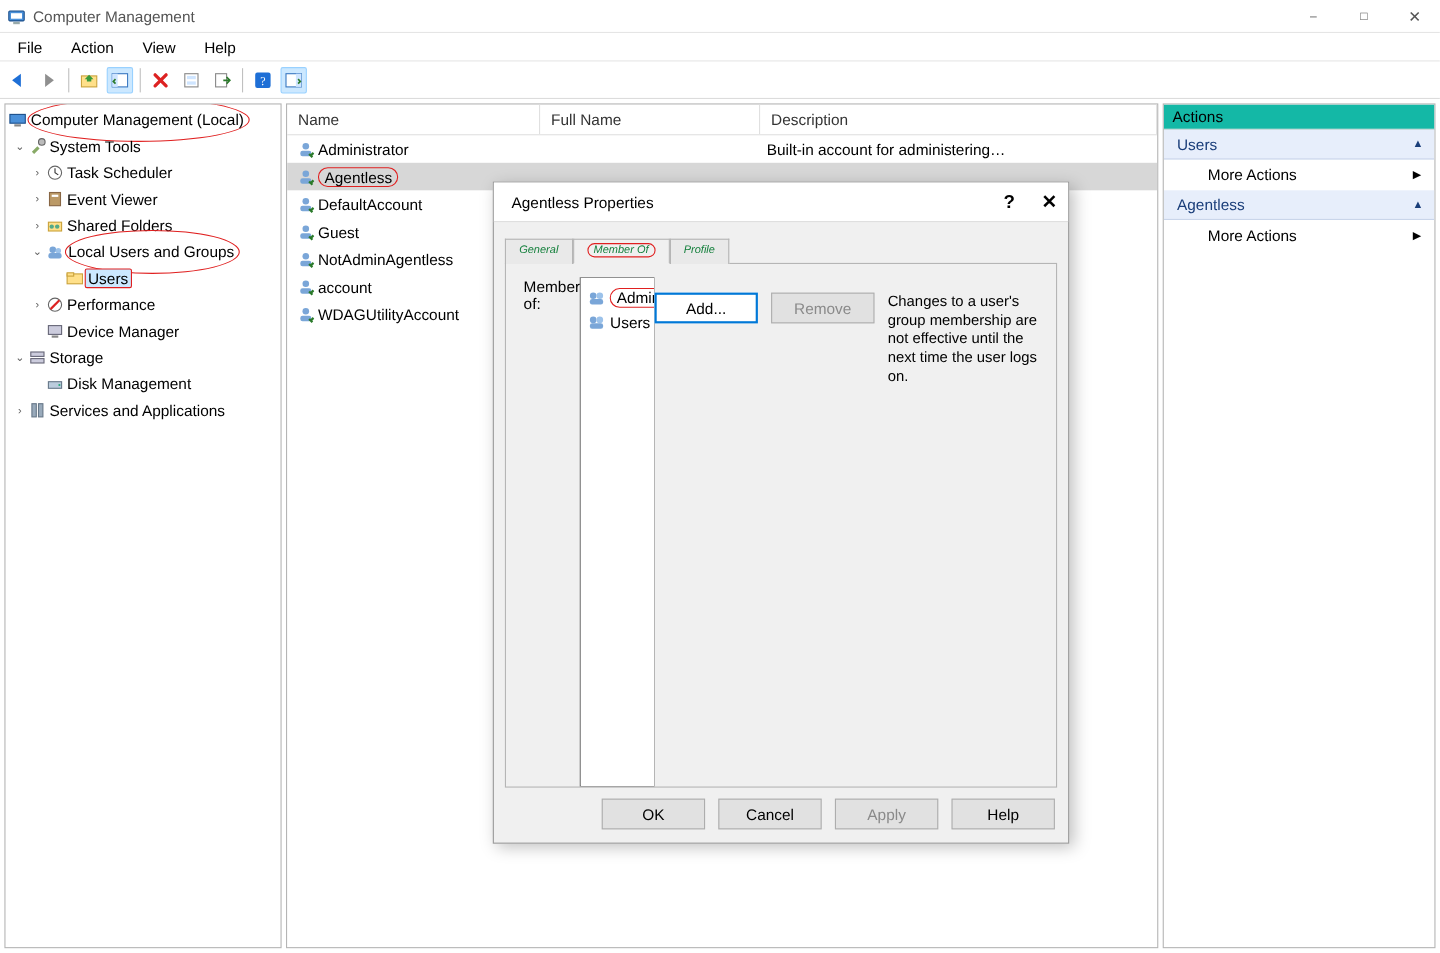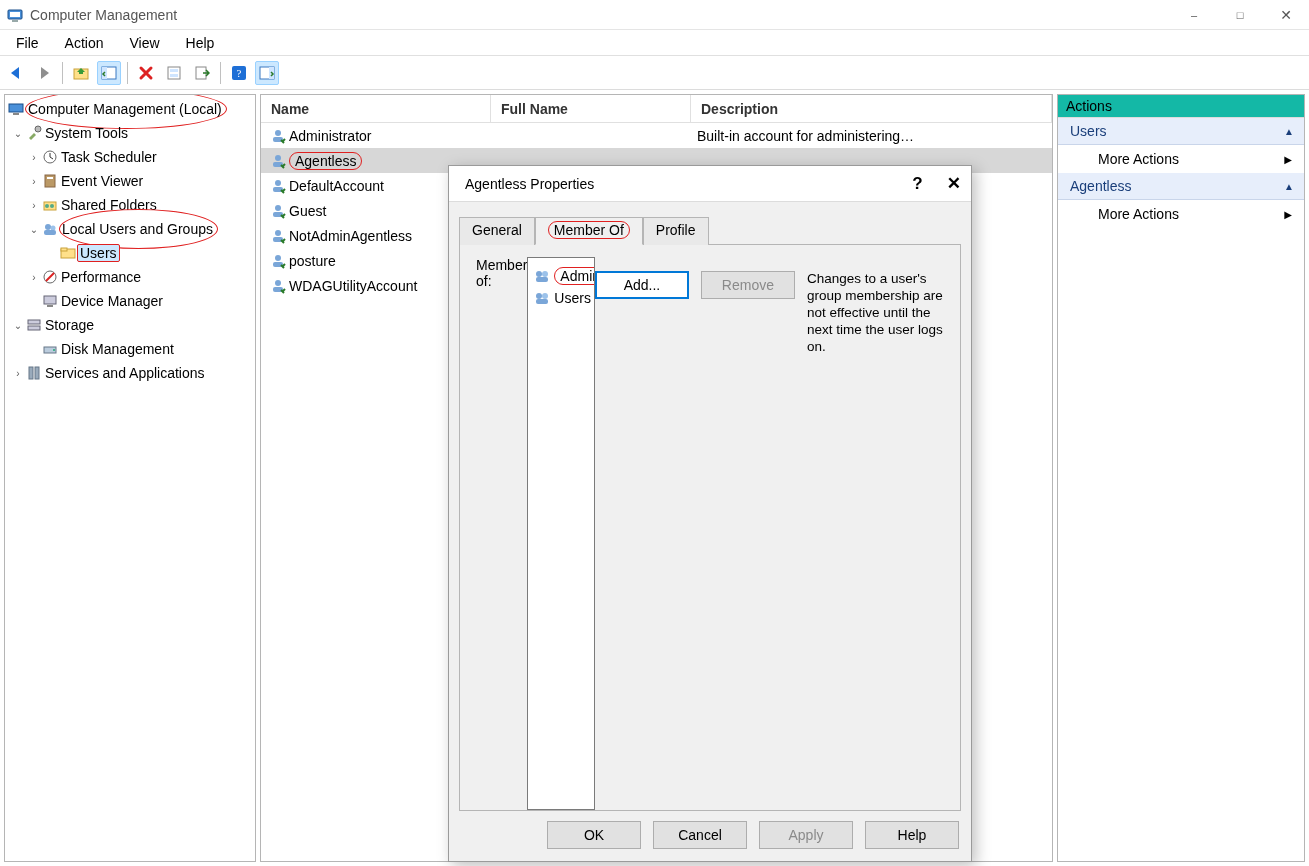--- a/index.html
+++ b/index.html
@@ -81,21 +81,21 @@
   .node { display:flex; align-items:center; height:24px; padding-right:6px;}
   .twisty { width:14px; text-align:center; color:#606060; font-size:10px; user-select:none;}
   .iconslot { width:18px; display:flex; align-items:center; justify-content:center;}
   .node .lbl { padding-left:2px; }
   .node.selected > .lbl { background:#cce8ff; border-radius:2px; padding:0 2px;}
   .circle-red { border:1px solid #e02020; border-radius:50%; padding:11px 4px; }
   
   .list-header {
     display:flex; height:28px; align-items:stretch;
     border-bottom:1px solid #e0e0e0;
-    font-weight:700; color:#333;text-align:right;
+    font-weight:400; color:#333;text-align:right;
   }
   .list-header .col {
     display:flex; align-items:center; padding:0 10px;
     border-right:1px solid #e0e0e0;
   }
   .col.name { width:230px; }
   .col.full { width:200px; }
   .col.desc { flex:1; }
   .list-body { }
   .list-row {
@@ -122,41 +122,42 @@
   .act-link {
     display:flex; align-items:center; justify-content:space-between;
     padding:6px 12px 6px 40px; color:#000;
   }
   .tri-up { font-size:10px; }
   .tri-right { font-size:10px;}
   
   .dialog {
     position:absolute;
     left:448px; top:165px;
-    width: 524px; height: 697px;
+    width: 524px; height: 602px;
     background:#f0f0f0;
     border:1px solid #9a9a9a;
     box-shadow: 4px 4px 14px rgba(0,0,0,.25);
     display:flex; flex-direction:column;
   }
   .dialog .dtitle {
     height:36px; display:flex; align-items:center; justify-content:space-between;
     padding:0 10px 0 16px; background:#fff; border-bottom:1px solid #dcdcdc;
   }
   .dialog .dtitle .right { display:flex; gap:24px; align-items:center; font-size:15px;}
   .dialog .help-icon { font-weight:700; font-size:17px;}
   .dialog .close-x { font-size:17px; font-weight:700;}
   .dialog .tabsrow {
     display:flex; gap:0; padding:14px 10px 0 10px;
   }
   .tab {
     padding:4px 12px 6px 12px;
     border:1px solid #b5b5b5; border-bottom:none;
-    background:#e9e9e9; color:#000000; position:relative; top:1px;
-    font-size:14px;
+    background:#e9e9e9; color:#15803d; position:relative; top:1px;
+    font-size:10px;
+    font-style:italic;
   }
   .tab.active {
     background:#f0f0f0; border-bottom:1px solid #f0f0f0;
     z-index:2;
   }
   .tabbody {
     margin:0 10px 0 10px;
     border:1px solid #b5b5b5;
     flex:1 1 auto;
     padding:12px 16px 0 16px;
@@ -512,21 +513,21 @@
         </div>
         <div class="list-row">
           <span class="iconslot">
             <svg class="ic" viewBox="0 0 16 16">
               <circle cx="8" cy="5" r="3" fill="#7aa6d8"></circle>
               <rect x="3" y="9" width="10" height="5" rx="2" fill="#7aa6d8"></rect>
               <path d="M11 12 L14 15" stroke="#2a7a2a" stroke-width="2"></path>
               <path d="M12.5 13.5 L15 11" stroke="#2a7a2a" stroke-width="2"></path>
             </svg>
           </span>
-          <span class="cell name">posture</span>
+          <span class="cell name">account</span>
           <span class="cell full"></span>
           <span class="cell desc"></span>
         </div>
         <div class="list-row">
           <span class="iconslot">
             <svg class="ic" viewBox="0 0 16 16">
               <circle cx="8" cy="5" r="3" fill="#7aa6d8"></circle>
               <rect x="3" y="9" width="10" height="5" rx="2" fill="#7aa6d8"></rect>
               <path d="M11 12 L14 15" stroke="#2a7a2a" stroke-width="2"></path>
               <path d="M12.5 13.5 L15 11" stroke="#2a7a2a" stroke-width="2"></path>

